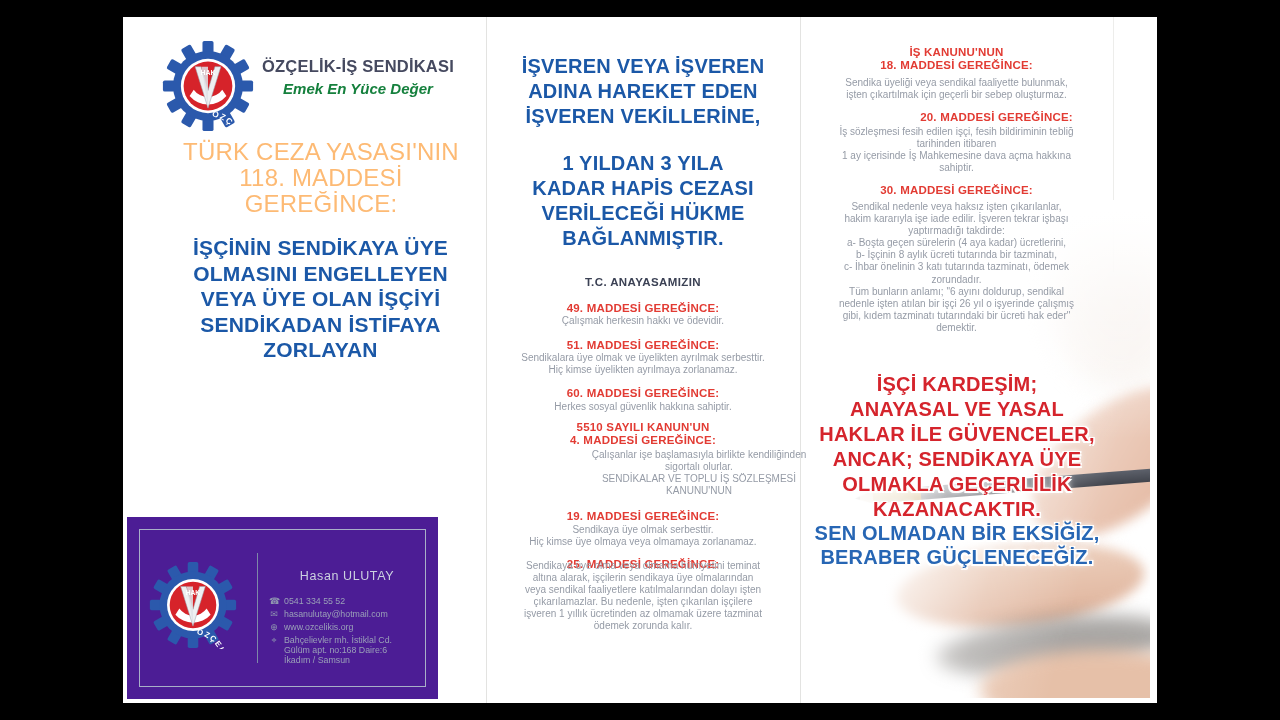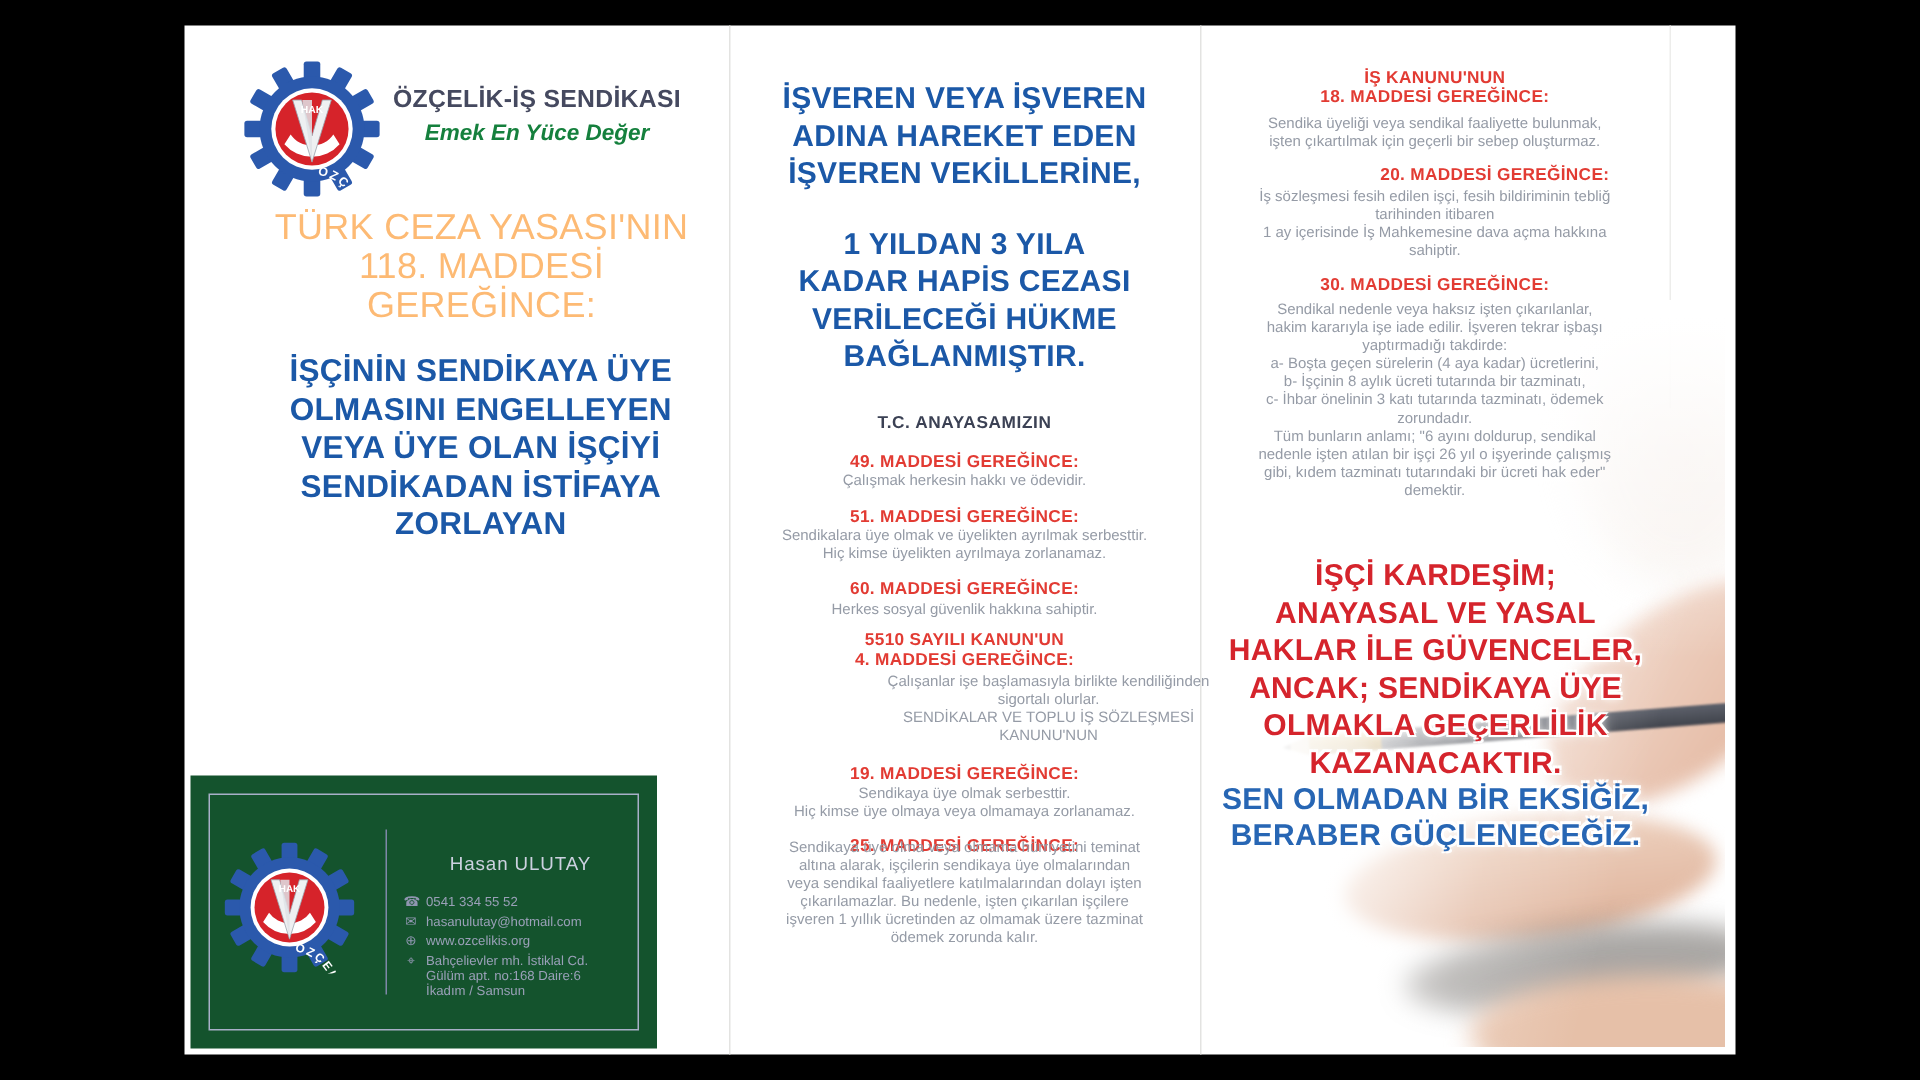--- a/index.html
+++ b/index.html
@@ -9,21 +9,21 @@
   .c{text-align:center;}
   .prelines{white-space:pre-line;}
   .sheet{left:123px;top:17px;width:1034px;height:686px;background:#ffffff;}
   .fold{width:1px;background:#e3e3e1;}
   
   .brand-org{font-size:16.5px;font-weight:bold;color:#45495f;letter-spacing:.2px;}
   .brand-slogan{font-size:15px;font-weight:bold;font-style:italic;color:#15803d;margin-top:4px;}
   .red-big{font-size:24px;line-height:26px;font-weight:normal;color:#fdba74;letter-spacing:.2px;}
   .blue-big{font-size:21px;line-height:25.5px;font-weight:bold;color:#1b58a7;letter-spacing:.2px;}
   
-  .card{left:127px;top:517px;width:311px;height:182px;background:#14532d;}
+  .card{left:127px;top:517px;width:311px;height:182px;background:#4c1d95;}
   .card-frame{left:12px;top:12px;width:285px;height:156px;border:1px solid #a8afc8;}
   .card-divider{left:130px;top:36px;width:1px;height:110px;background:#7e87a8;}
   .card-name{left:140px;top:52px;width:160px;text-align:center;font-size:12.5px;
              color:#ccd1e0;letter-spacing:.6px;}
   .crow{position:absolute;left:142px;display:flex;gap:5px;align-items:flex-start;
         color:#9aa0b8;font-size:8.8px;line-height:9.8px;}
   .cicon{width:10px;text-align:center;flex:0 0 10px;color:#8f96b0;font-size:9px;}
   
   .blue-mid{font-size:20px;line-height:25px;font-weight:bold;color:#1b58a7;letter-spacing:.2px;}
   .tc-title{font-size:11.5px;font-weight:bold;color:#3b4154;letter-spacing:.4px;}

